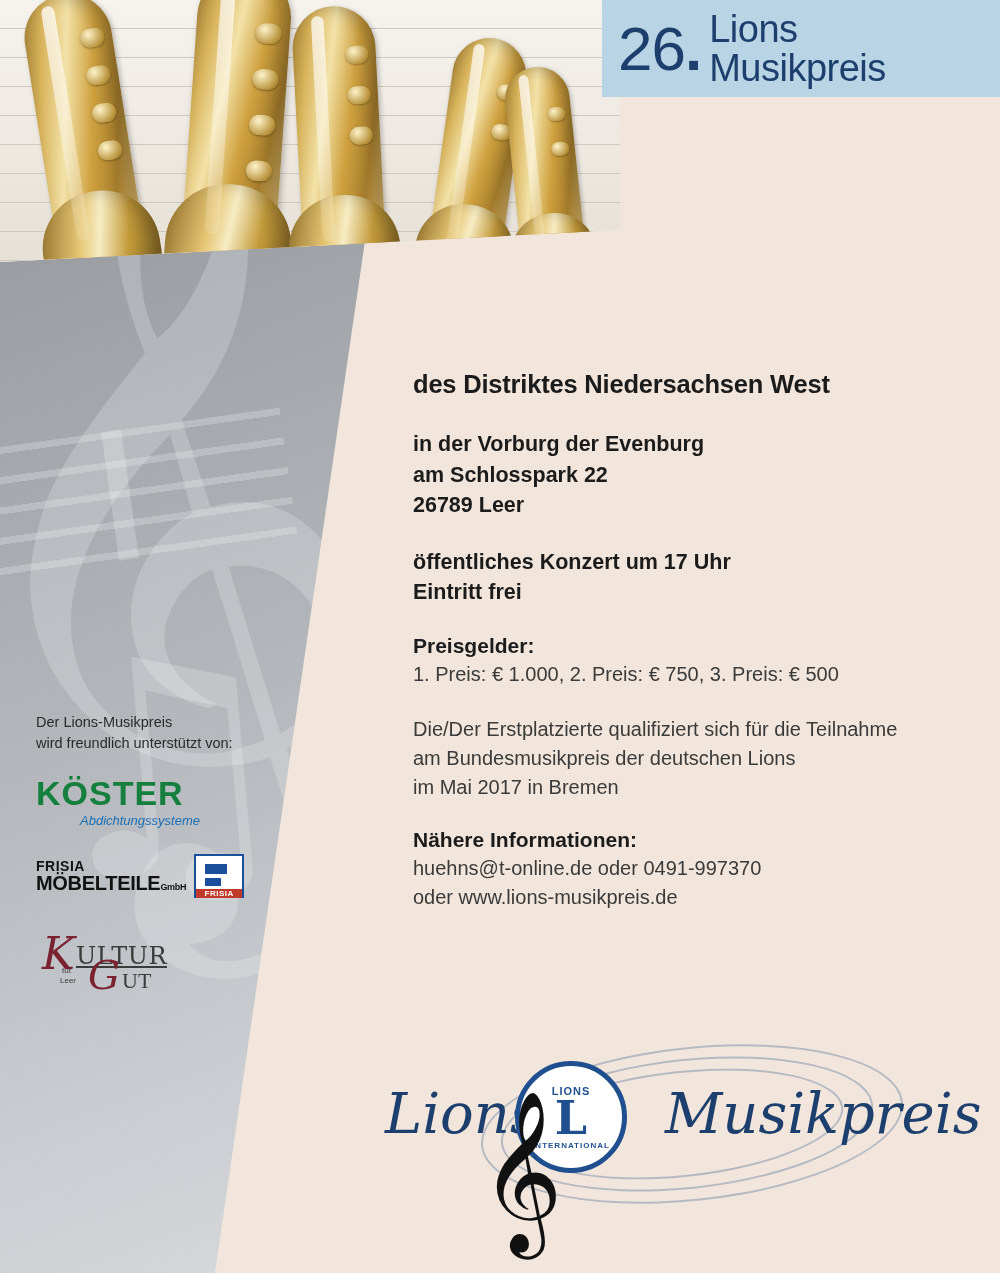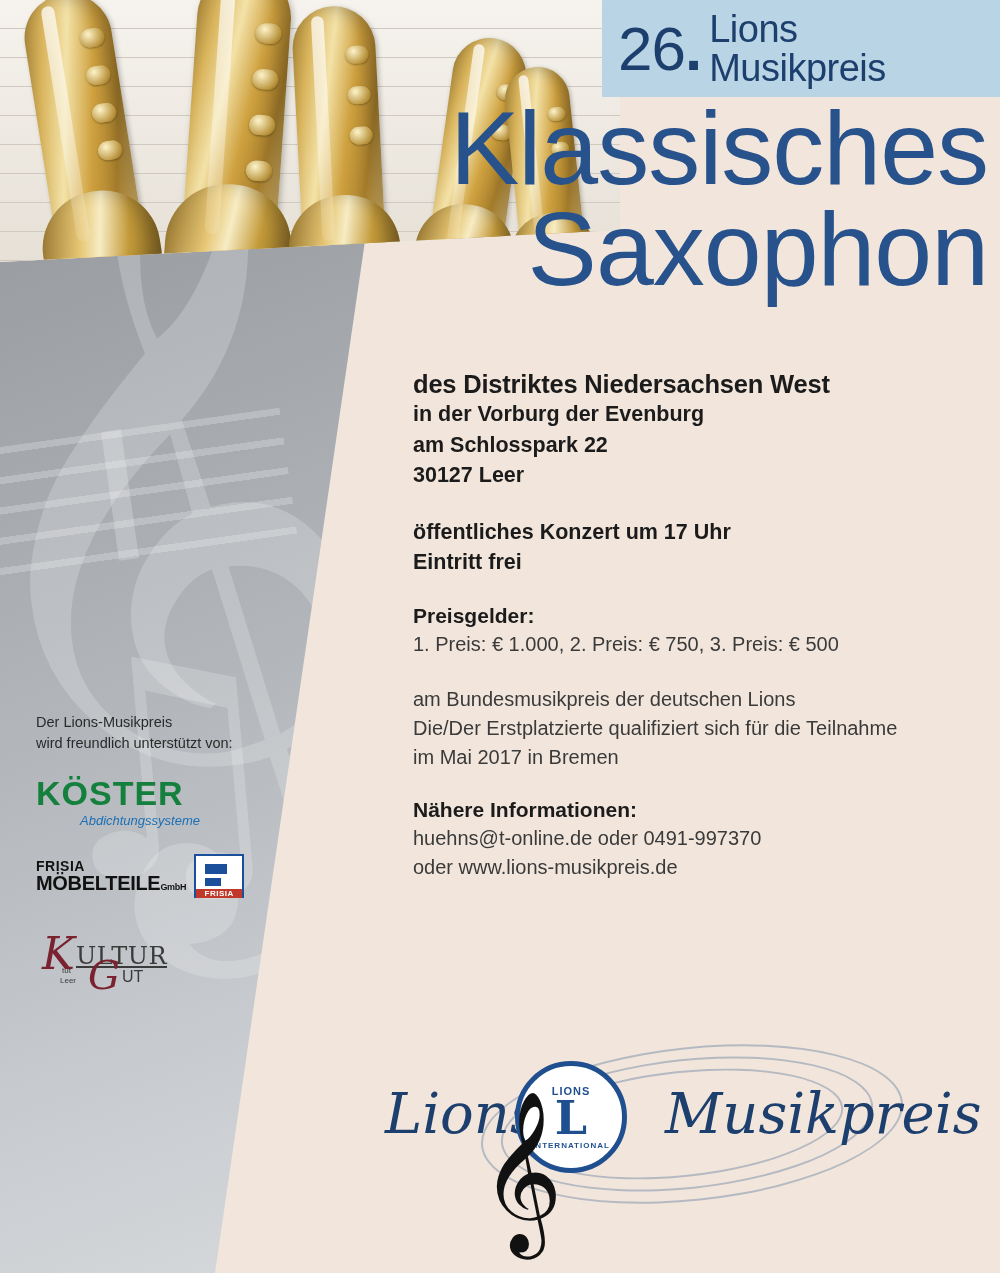--- a/index.html
+++ b/index.html
@@ -180,20 +180,21 @@
     position: absolute;
     left: 413px;
     top: 370px;
     width: 560px;
     color: #2c2c2c;
   }
   .body .h1 {
     font-size: 25.5px;
     font-weight: 700;
     color: #1b1b1b;
+    margin-bottom: 30px;
     letter-spacing: -0.2px;
   }
   .body .blk { margin-bottom: 26px; }
   .body .bold {
     font-size: 21.5px;
     font-weight: 700;
     line-height: 1.42;
     color: #1b1b1b;
   }
   .body .norm {
@@ -305,22 +306,22 @@
     position: absolute;
     left: 52px; top: 28px;
     font-family: "DejaVu Serif", serif;
     font-size: 40px;
     color: #7a2230;
     font-style: italic;
   }
   .logo-kultur .ut {
     position: absolute;
     left: 86px; top: 44px;
-    font-family: Liberation Sans, sans-serif;
-    font-size: 16px;
+    font-family: Liberation Serif, serif;
+    font-size: 22px;
     color: #3b3b3b;
   }
   .logo-kultur .tut {
     position: absolute;
     left: 26px; top: 42px;
     font-size: 8px;
     color: #3b3b3b;
   }
   .logo-kultur .leer {
     position: absolute;
@@ -445,47 +446,43 @@
   </div>
 
   <div class="badge">
     <div class="num"><span>26</span><span class="dot">.</span></div>
     <div class="words">
       <div>Lions</div>
       <div>Musikpreis</div>
     </div>
   </div>
 
-  <div class="title">
-    <span class="l1">Klassisches</span>
-    <span class="l2">Saxophon</span>
-  </div>
 
   <div class="body">
     <div class="h1">des Distriktes Niedersachsen West</div>
 
     <div class="blk">
       <div class="bold">in der Vorburg der Evenburg</div>
       <div class="bold">am Schlosspark 22</div>
-      <div class="bold">30127 Leer</div>
+      <div class="bold">26789 Leer</div>
     </div>
 
     <div class="blk">
       <div class="bold">öffentliches Konzert um 17 Uhr</div>
       <div class="bold">Eintritt frei</div>
     </div>
 
     <div class="blk">
       <div class="lbl">Preisgelder:</div>
       <div class="norm">1. Preis: € 1.000, 2. Preis: € 750, 3. Preis: € 500</div>
     </div>
 
     <div class="blk">
+      <div class="norm">Die/Der Erstplatzierte qualifiziert sich für die Teilnahme</div>
       <div class="norm">am Bundesmusikpreis der deutschen Lions</div>
-      <div class="norm">Die/Der Erstplatzierte qualifiziert sich für die Teilnahme</div>
       <div class="norm">im Mai 2017 in Bremen</div>
     </div>
 
     <div class="blk">
       <div class="lbl">Nähere Informationen:</div>
       <div class="norm">huehns@t-online.de oder 0491-997370</div>
       <div class="norm">oder www.lions-musikpreis.de</div>
     </div>
   </div>
 

